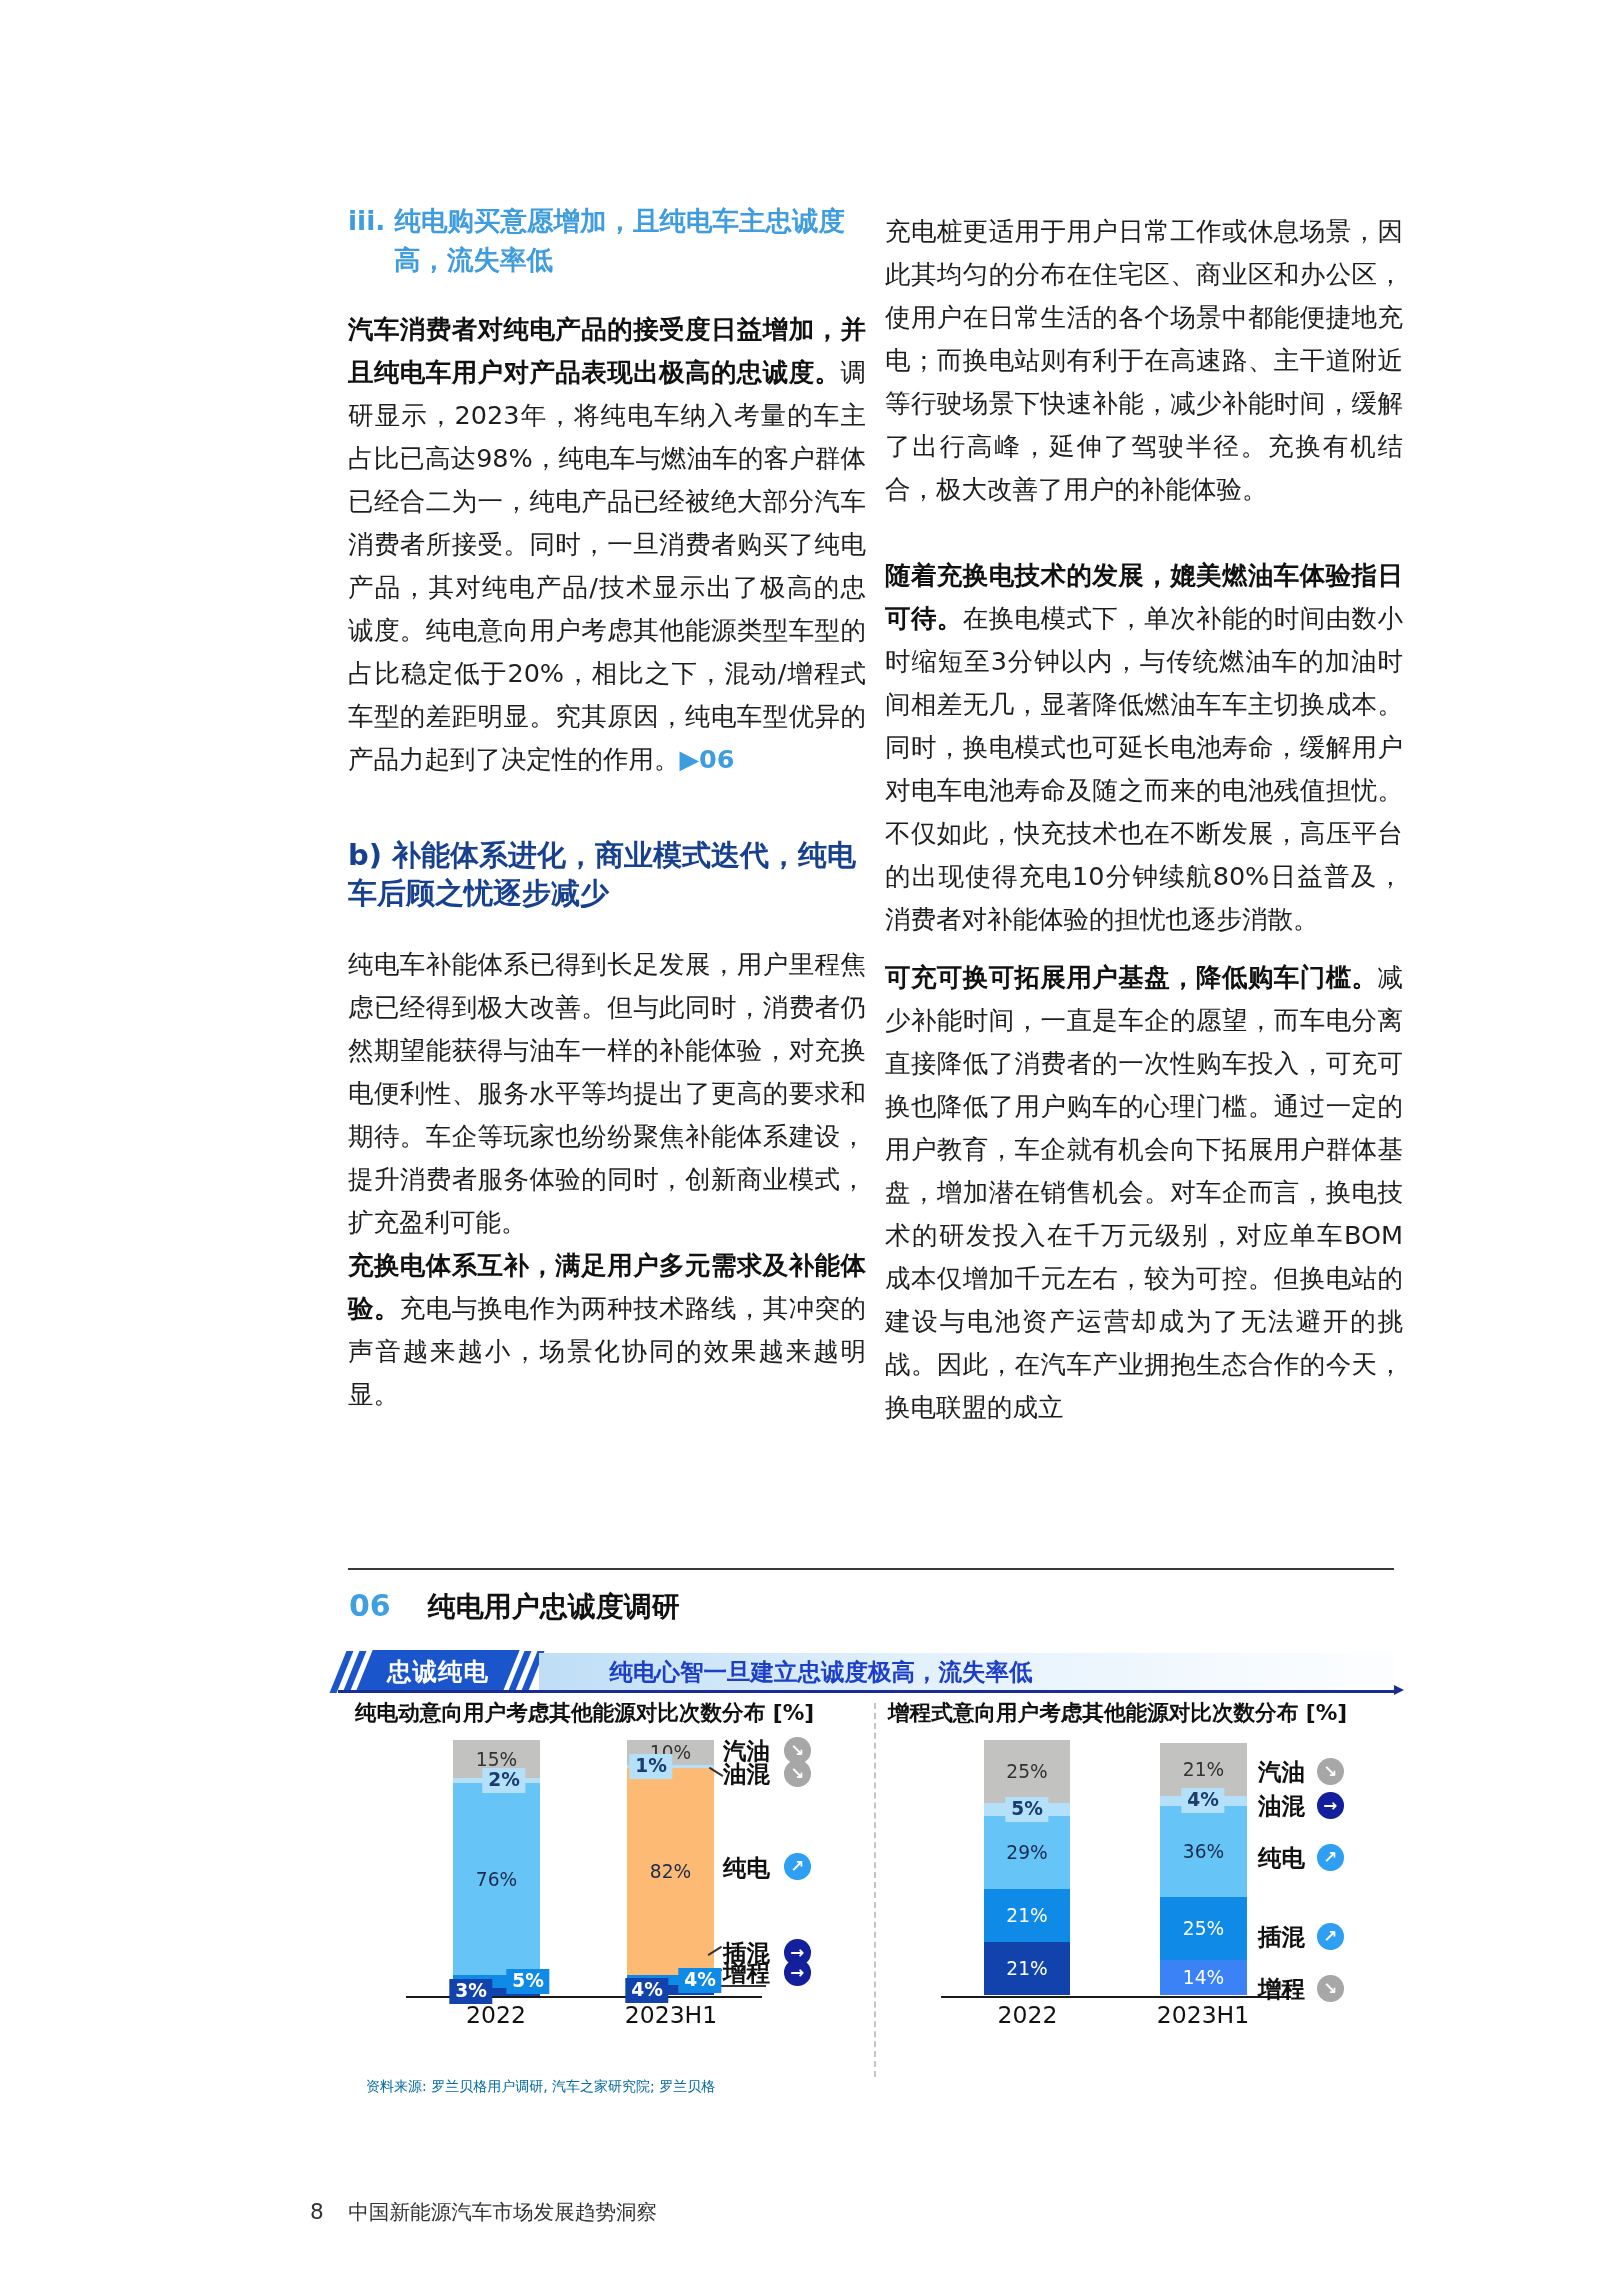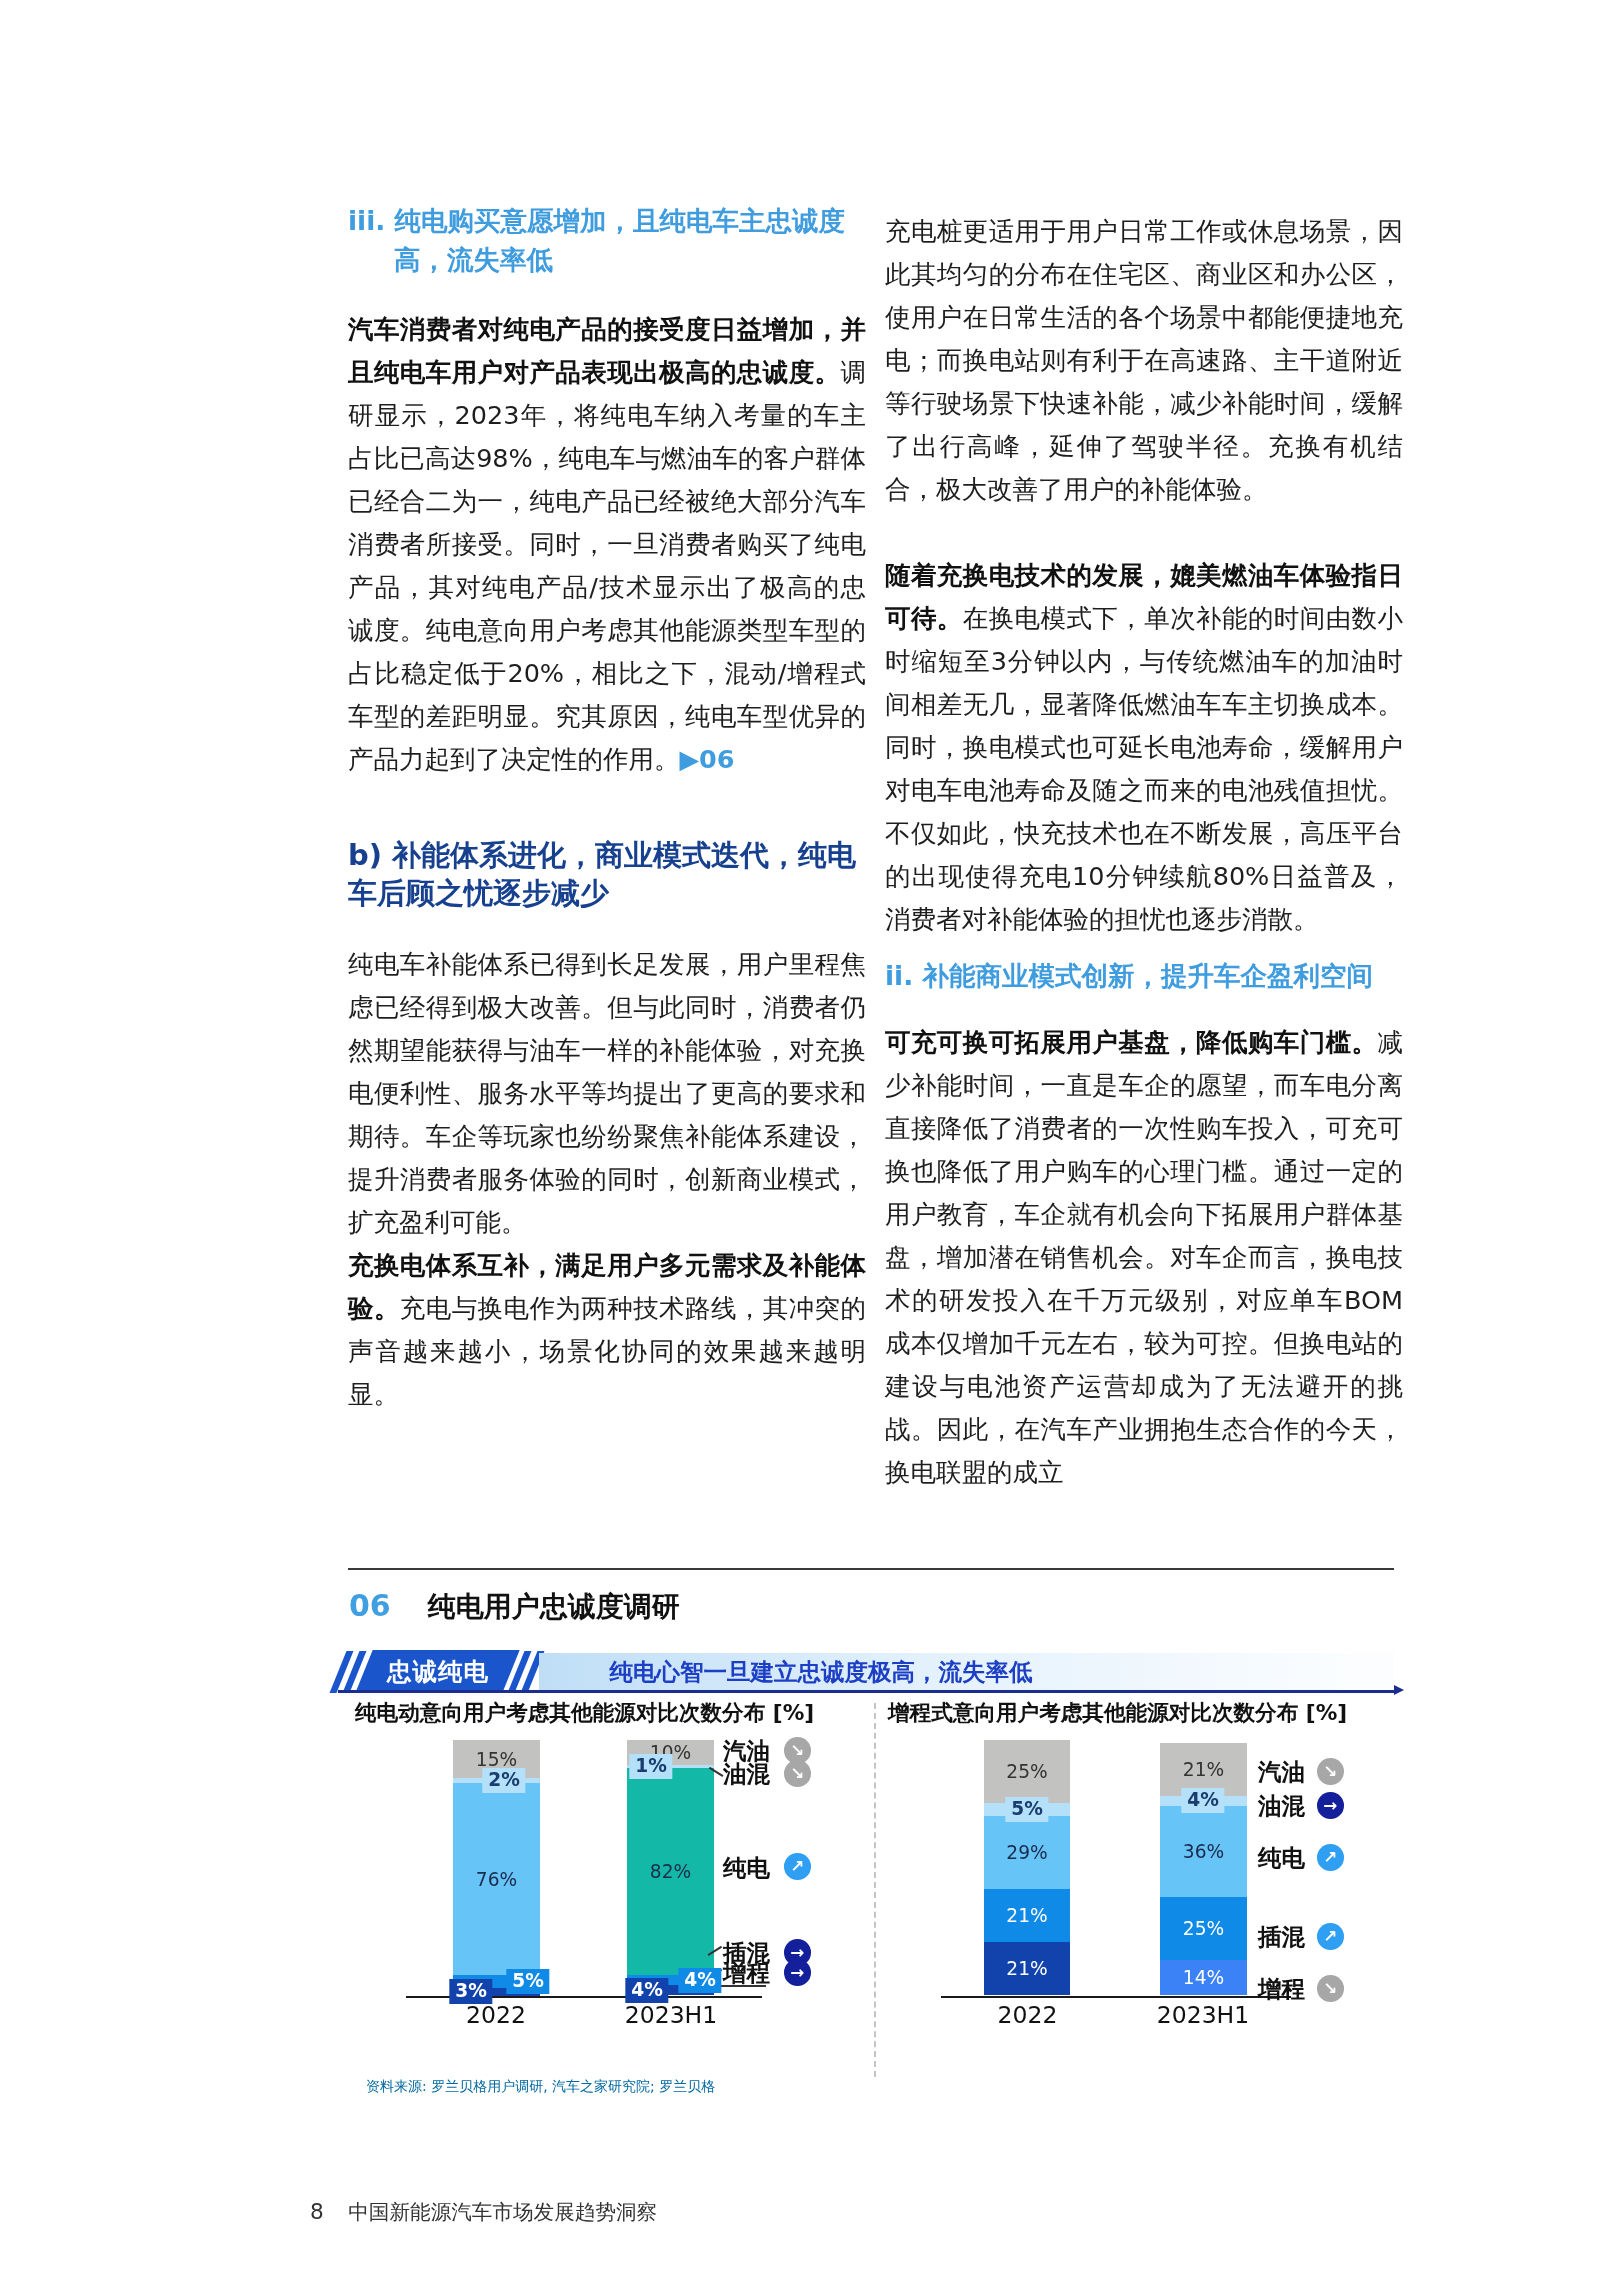--- a/index.html
+++ b/index.html
@@ -62,21 +62,20 @@
     <h2 class="h-blue hang"><span>iii.</span> <span>纯电购买意愿增加，且纯电车主忠诚度高，流失率低</span></h2>
     <p class="body-p mb56"><b>汽车消费者对纯电产品的接受度日益增加，并且纯电车用户对产品表现出极高的忠诚度。</b><span>调研显示，2023年，将纯电车纳入考量的车主占比已高达98%，纯电车与燃油车的客户群体已经合二为一，纯电产品已经被绝大部分汽车消费者所接受。同时，一旦消费者购买了纯电产品，其对纯电产品/技术显示出了极高的忠诚度。纯电意向用户考虑其他能源类型车型的占比稳定低于20%，相比之下，混动/增程式车型的差距明显。究其原因，纯电车型优异的产品力起到了决定性的作用。</span><span class="ref">▶06</span></p>
     <h3 class="h-navy">b) 补能体系进化，商业模式迭代，纯电车后顾之忧逐步减少</h3>
     <p class="body-p mb64">纯电车补能体系已得到长足发展，用户里程焦虑已经得到极大改善。但与此同时，消费者仍然期望能获得与油车一样的补能体验，对充换电便利性、服务水平等均提出了更高的要求和期待。车企等玩家也纷纷聚焦补能体系建设，提升消费者服务体验的同时，创新商业模式，扩充盈利可能。</p>
     <p class="body-p"><b>充换电体系互补，满足用户多元需求及补能体验。</b><span>充电与换电作为两种技术路线，其冲突的声音越来越小，场景化协同的效果越来越明显。</span></p>
   </div>
 
   <div class="col col-right">
     <p class="body-p mb44 rc-top">充电桩更适用于用户日常工作或休息场景，因此其均匀的分布在住宅区、商业区和办公区，使用户在日常生活的各个场景中都能便捷地充电；而换电站则有利于在高速路、主干道附近等行驶场景下快速补能，减少补能时间，缓解了出行高峰，延伸了驾驶半径。充换有机结合，极大改善了用户的补能体验。</p>
     <p class="body-p mb16"><b>随着充换电技术的发展，媲美燃油车体验指日可待。</b><span>在换电模式下，单次补能的时间由数小时缩短至3分钟以内，与传统燃油车的加油时间相差无几，显著降低燃油车车主切换成本。同时，换电模式也可延长电池寿命，缓解用户对电车电池寿命及随之而来的电池残值担忧。不仅如此，快充技术也在不断发展，高压平台的出现使得充电10分钟续航80%日益普及，消费者对补能体验的担忧也逐步消散。</span></p>
-    <h4 class="h-blue-s mb26">ii. 补能商业模式创新，提升车企盈利空间</h4>
     <p class="body-p"><b>可充可换可拓展用户基盘，降低购车门槛。</b><span>减少补能时间，一直是车企的愿望，而车电分离直接降低了消费者的一次性购车投入，可充可换也降低了用户购车的心理门槛。通过一定的用户教育，车企就有机会向下拓展用户群体基盘，增加潜在销售机会。对车企而言，换电技术的研发投入在千万元级别，对应单车BOM成本仅增加千元左右，较为可控。但换电站的建设与电池资产运营却成为了无法避开的挑战。因此，在汽车产业拥抱生态合作的今天，换电联盟的成立</span></p>
   </div>
 
   <div class="rule"></div>
   <div class="ex-title">
     <span class="ex-num">06</span>
     <span class="ex-name">纯电用户忠诚度调研</span>
   </div>
 
   <div class="banner">
@@ -109,21 +108,21 @@
       <div class="seg" style="left: 453px; top: 1975px; width: 87px; height: 12.6px; background: rgb(15, 138, 230);"></div>
       <div class="chip" style="left: 528px; top: 1969px; background: rgb(15, 138, 230); color: rgb(255, 255, 255); transform: translateX(-50%);">5%</div>
       <div class="seg" style="left: 453px; top: 1988px; width: 87px; height: 7.6px; background: rgb(18, 67, 173);"></div>
       <div class="chip" style="left: 471px; top: 1979px; background: rgb(18, 67, 173); color: rgb(255, 255, 255); transform: translateX(-50%);">3%</div>
       <div class="xlab" style="left: 423px; top: 2001px; width: 146px;">2022</div>
       <div class="seg" style="left: 627px; top: 1740px; width: 87px; height: 25px; background: rgb(194, 194, 193);">
         <div class="seg-label" style="color: rgb(51, 51, 51);">10%</div>
       </div>
       <div class="seg" style="left: 627px; top: 1765px; width: 87px; height: 2.5px; background: rgb(181, 224, 250);"></div>
       <div class="chip" style="left: 651px; top: 1754px; background: rgb(181, 224, 250); color: rgb(26, 60, 110); transform: translateX(-50%);">1%</div>
-      <div class="seg" style="left: 627px; top: 1768px; width: 87px; height: 207px; background: #14b8a6;">
+      <div class="seg" style="left: 627px; top: 1768px; width: 87px; height: 207px; background: #fdba74;">
         <div class="seg-label" style="color: rgb(27, 43, 78);">82%</div>
       </div>
       <div class="seg" style="left: 627px; top: 1975px; width: 87px; height: 10px; background: rgb(15, 138, 230);"></div>
       <div class="chip" style="left: 700px; top: 1968px; background: rgb(15, 138, 230); color: rgb(255, 255, 255); transform: translateX(-50%);">4%</div>
       <div class="seg" style="left: 627px; top: 1985px; width: 87px; height: 10px; background: rgb(18, 67, 173);"></div>
       <div class="chip" style="left: 647px; top: 1978px; background: rgb(18, 67, 173); color: rgb(255, 255, 255); transform: translateX(-50%);">4%</div>
       <div class="xlab" style="left: 598px; top: 2001px; width: 146px;">2023H1</div>
       <div class="lg-label" style="left: 723px; top: 1735px;">汽油</div>
       <div class="lg-icon" style="left: 784px; top: 1737px; background: rgb(167, 167, 167);">↘</div>
       <div class="lg-label" style="left: 723px; top: 1758px;">油混</div>

